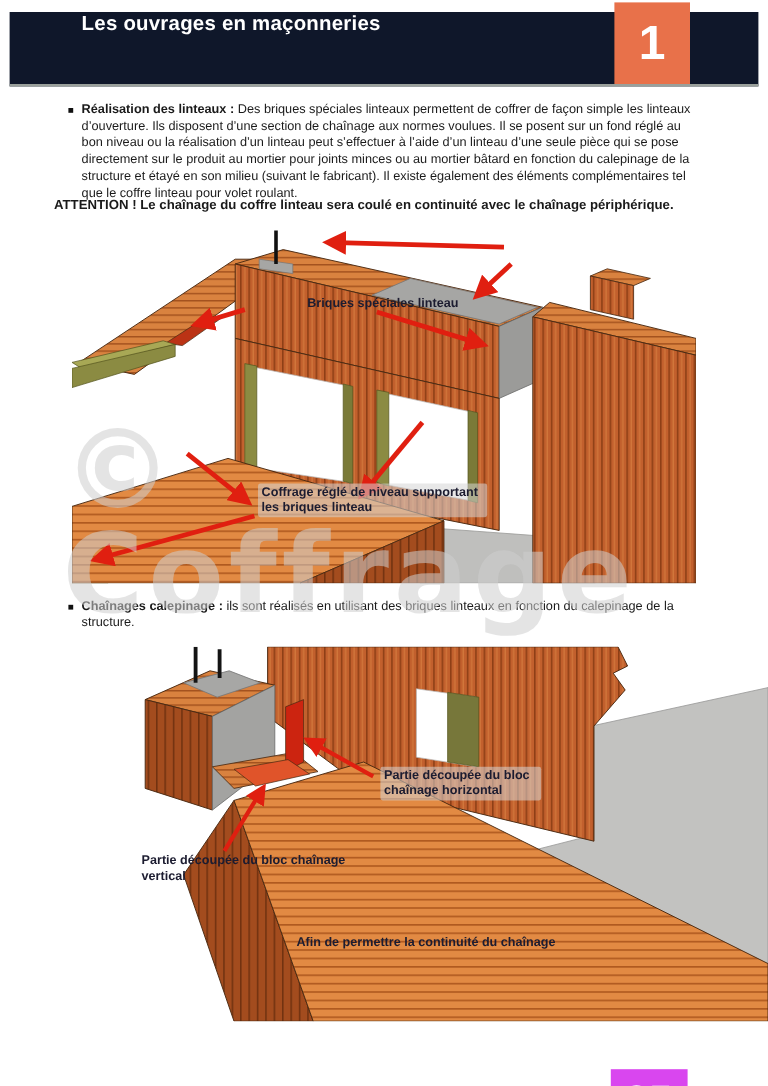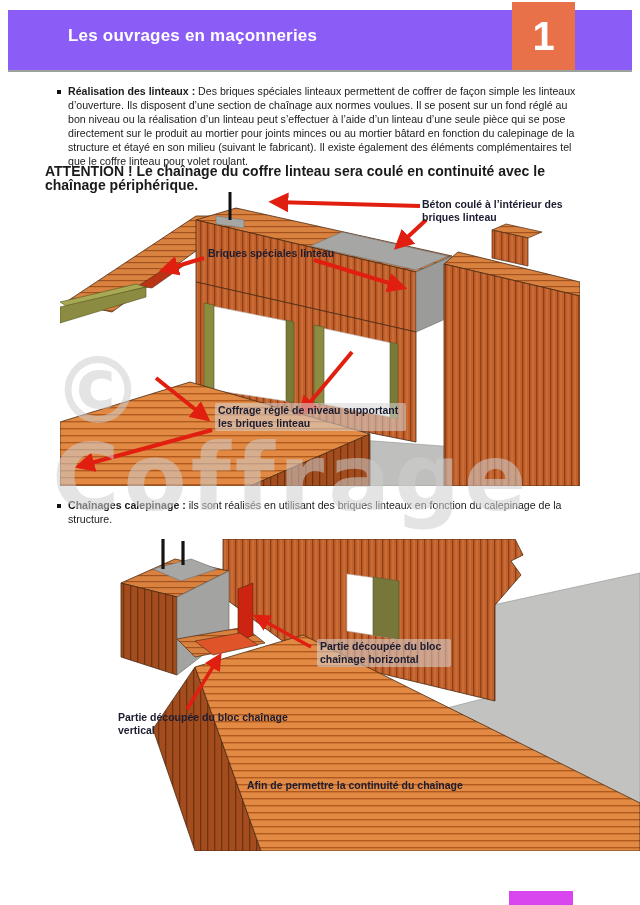--- a/index.html
+++ b/index.html
@@ -1,44 +1,44 @@
 <!DOCTYPE html>
 <html><head>
 <meta charset="utf-8">
 <style>
   html,body{margin:0;padding:0;background:#ffffff;}
   .page{position:relative;width:640px;height:905px;background:#ffffff;overflow:hidden;
         font-family:"Liberation Sans","DejaVu Sans",sans-serif;color:#1a1a1a;}
 
   
-  .band{position:absolute;left:8px;top:10px;width:624px;height:60px;background:#8b5cf6;
-        border-bottom:2px solid #9aa09b;display:flex;align-items:center;}
+  .band{position:absolute;left:8px;top:10px;width:624px;height:60px;background:#0f172a;
+        border-bottom:2px solid #9aa09b;display:flex;align-items:flex-start;}
   .band-title{margin:0 0 9px 60px;color:#ffffff;font-weight:bold;font-size:17px;letter-spacing:.2px;}
   .chapter-box{position:absolute;left:512px;top:2px;width:63px;height:68px;background:#e8714a;
         display:flex;align-items:center;justify-content:center;z-index:2;}
   .chapter-box span{color:#ffffff;font-weight:bold;font-size:40px;line-height:1;}
 
   
   .bullet{position:absolute;display:flex;}
   .bullet .sq{width:4px;height:4px;background:#111;margin:5px 7px 0 0;flex:0 0 aupx;}
   .bullet .txt{font-size:10.6px;line-height:13.9px;width:516px;}
   .bullet .txt b{font-weight:bold;}
   .b1{left:57px;top:85px;}
   .b2{left:57px;top:499px;}
-  .attention{position:absolute;left:45px;top:164px;width:548px;font-weight:bold;font-size:14px;line-height:14px;}
+  .attention{position:absolute;left:45px;top:164px;width:548px;font-weight:bold;font-size:11px;line-height:14px;}
 
   
   .fig{position:absolute;}
   .fig1{left:60px;top:190px;width:520px;height:296px;}
   .fig2{left:95px;top:539px;width:545px;height:312px;}
   .fig svg{position:absolute;left:0;top:0;}
   .flabel{position:absolute;color:#1c1c30;font-weight:bold;font-size:10.5px;line-height:1.25;z-index:3;}
   .flabel.bg{background:rgba(214,214,214,.55);padding:1px 3px;border-radius:2px;}
   .lab-beton{left:362px;top:8px;width:160px;}
-  .lab-briques{left:148px;top:57px;white-space:nowrap;}
+  .lab-briques{left:148px;top:57px;white-space:nowrap;padding-left:48px;}
   .lab-coffrage{left:155px;top:213px;width:185px;}
   .lab-horizontal{left:222px;top:100px;width:128px;}
   .lab-vertical{left:23px;top:172px;width:190px;}
   .lab-continuite{left:152px;top:240px;white-space:nowrap;text-align:center;}
 
   
   .watermark{position:absolute;left:52px;top:348px;z-index:5;pointer-events:none;
              font-family:"DejaVu Sans",sans-serif;font-weight:bold;color:rgba(205,205,205,.55);}
   .watermark .w1{font-size:92px;line-height:.95;letter-spacing:4px;}
   .watermark .w2{font-size:92px;line-height:.95;letter-spacing:6px;}
@@ -134,21 +134,20 @@
       <polygon points="190,296 310,244 310,296" fill="url(#pd1)" stroke="#4a2a12" stroke-width="0.7"></polygon>
 
       <line x1="360" y1="16" x2="214" y2="12" stroke="#e01f10" stroke-width="4" marker-end="url(#ah1)"></line>
       <line x1="366" y1="30" x2="338" y2="56" stroke="#e01f10" stroke-width="4" marker-end="url(#ah1)"></line>
       <line x1="144" y1="68" x2="104" y2="80" stroke="#e01f10" stroke-width="4" marker-end="url(#ah1)"></line>
       <line x1="254" y1="70" x2="342" y2="97" stroke="#e01f10" stroke-width="4" marker-end="url(#ah1)"></line>
       <line x1="96" y1="188" x2="146" y2="228" stroke="#e01f10" stroke-width="4" marker-end="url(#ah1)"></line>
       <line x1="292" y1="162" x2="242" y2="222" stroke="#e01f10" stroke-width="4" marker-end="url(#ah1)"></line>
       <line x1="152" y1="240" x2="20" y2="276" stroke="#e01f10" stroke-width="4" marker-end="url(#ah1)"></line>
     </svg>
-    <div class="flabel lab-beton">Béton coulé à l’intérieur des briques linteau</div>
     <div class="flabel lab-briques">Briques spéciales linteau</div>
     <div class="flabel bg lab-coffrage">Coffrage réglé de niveau supportant les briques linteau</div>
   </div>
 
   <div class="bullet b2">
     <div class="sq"></div>
     <div class="txt"><b>Chaînages calepinage :</b><span> ils sont réalisés en utilisant des briques linteaux en fonction du calepinage de la structure.</span></div>
   </div>
 
   <div class="fig fig2">

